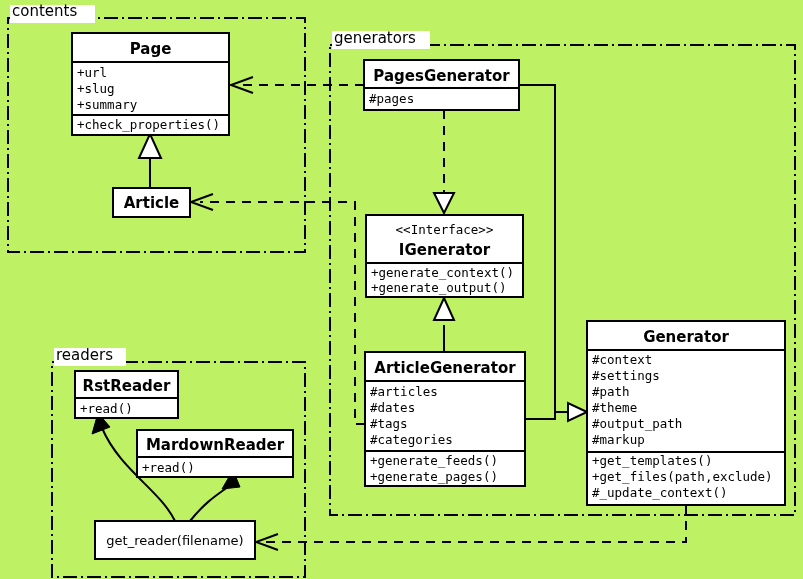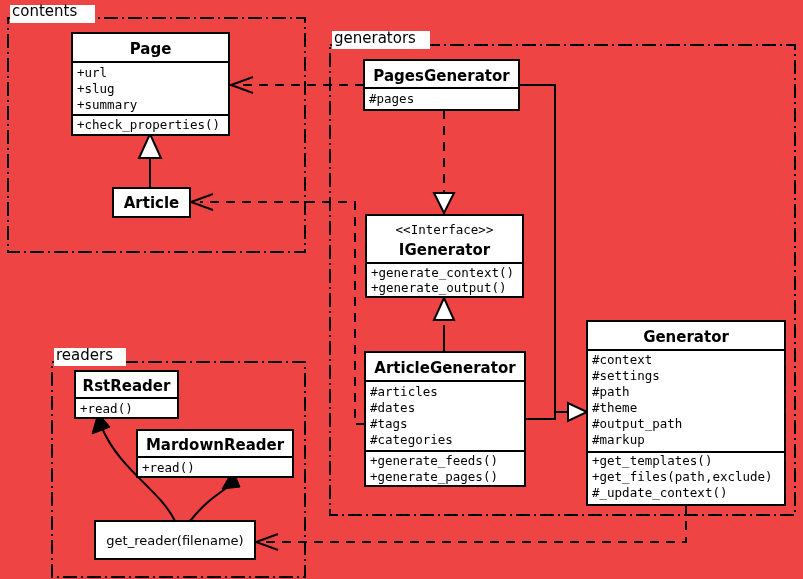--- a/index.html
+++ b/index.html
@@ -4,21 +4,21 @@
 <style>
   html, body {
     margin: 0;
     padding: 0;
     background: #ffffff;
   }
   #canvas {
     position: relative;
     width: 803px;
     height: 579px;
-    background: #ef4444;
+    background: #bef264;
     font-family: "DejaVu Sans", sans-serif;
     overflow: hidden;
   }
   svg#diagram {
     position: absolute;
     top: 0;
     left: 0;
     width: 803px;
     height: 579px;
   }

